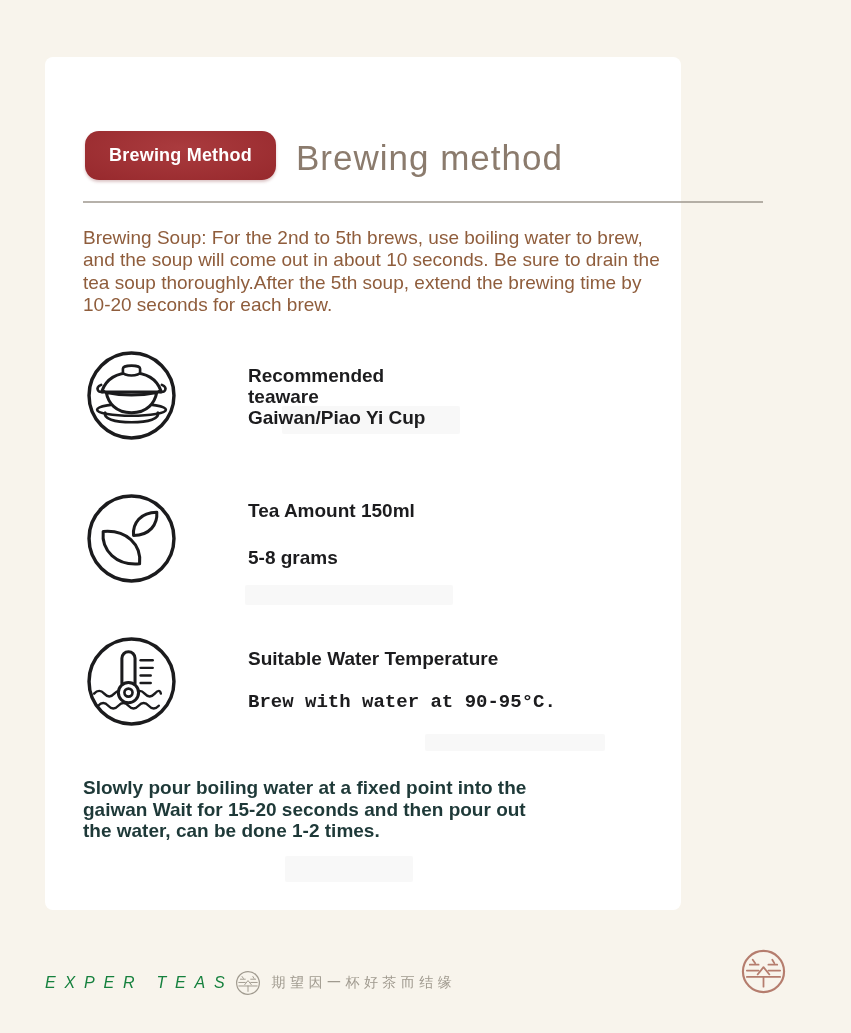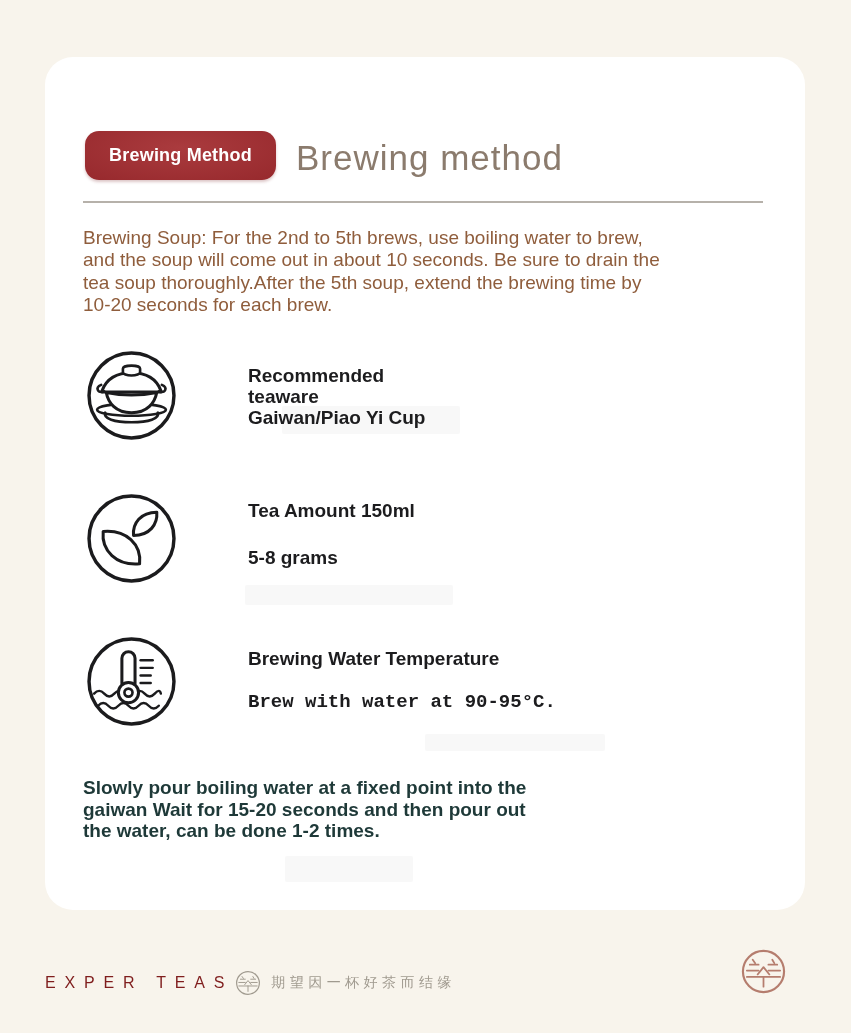--- a/index.html
+++ b/index.html
@@ -10,23 +10,23 @@
     position: relative;
     width: 851px;
     height: 1033px;
     background: #f8f4ec;
     overflow: hidden;
   }
 
   .card {
     position: absolute;
     left: 45px; top: 57px;
-    width: 760px; height: 853px;
+    width: 636px; height: 853px;
     background: #ffffff;
-    border-radius: 28px;
+    border-radius: 8px;
   }
 
   
   .badge {
     position: absolute;
     left: 40px; top: 74px;
     width: 191px; height: 49px;
     border-radius: 14px;
     background: radial-gradient(130% 160% at 50% 35%, #aa3b3e 0%, #97292d 55%, #7c1f23 100%);
     color: #ffffff;
@@ -122,22 +122,23 @@
     left: 45px; top: 968px;
     height: 30px;
     display: flex;
     align-items: center;
     color: #a09a8f;
   }
   .brand {
     font-size: 16px;
     font-weight: 400;
     letter-spacing: 0.55em;
-    color: #7f1d1d;
-    white-space: nowrap;
+    color: #15803d;
+    white-space: nowrap;
+    font-style: italic;
   }
   .footer-seal {
     width: 26px; height: 26px;
     margin-left: 2px;
     margin-right: 10px;
     color: #a09a8f;
   }
   .footer-seal svg { display: block; width: 100%; height: 100%; }
   .tagline {
     font-size: 14px;
@@ -214,21 +215,21 @@
 
         <circle cx="42" cy="56" r="10" fill="#ffffff" stroke-width="3"></circle>
         <circle cx="42" cy="56" r="4" stroke-width="2.6"></circle>
 
         <path d="M54 24 h12" stroke-width="2.4"></path>
         <path d="M54 31.5 h12" stroke-width="2.4"></path>
         <path d="M54 39 h10" stroke-width="2.4"></path>
         <path d="M54 46.5 h10" stroke-width="2.4"></path>
       </svg>
     </div>
-    <div class="item-text r3-title">Brewing Water Temperature</div>
+    <div class="item-text r3-title">Suitable Water Temperature</div>
     <div class="item-text r3-sub">Brew with water at 90-95°C.</div>
 
     <div class="outro">
       <div>Slowly pour boiling water at a fixed point into the</div>
       <div>gaiwan Wait for 15-20 seconds and then pour out</div>
       <div>the water, can be done 1-2 times.</div>
     </div>
 
     <div class="ghost ghost-1"></div>
     <div class="ghost ghost-2"></div>

